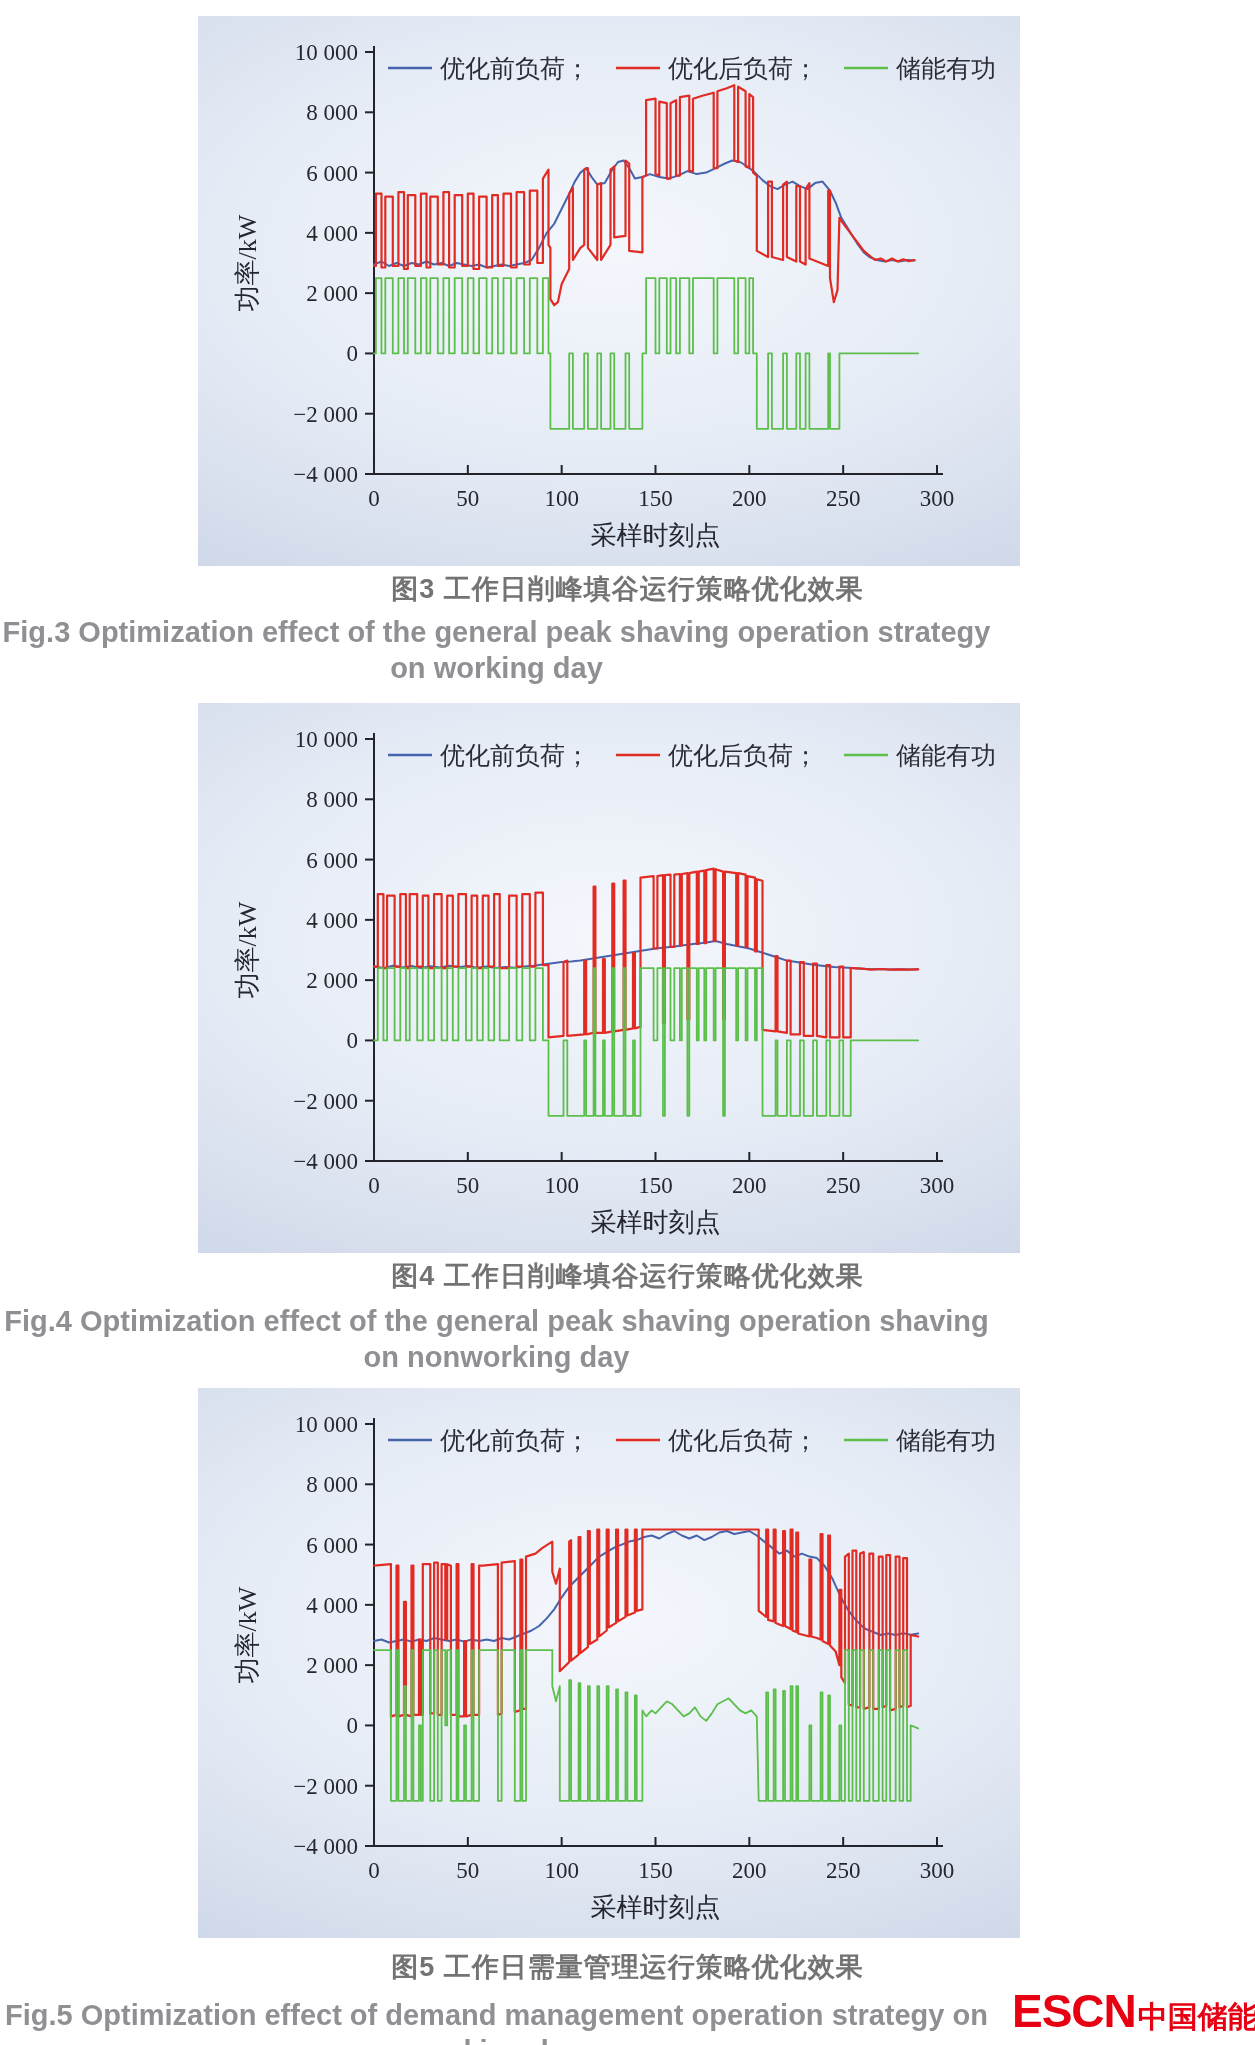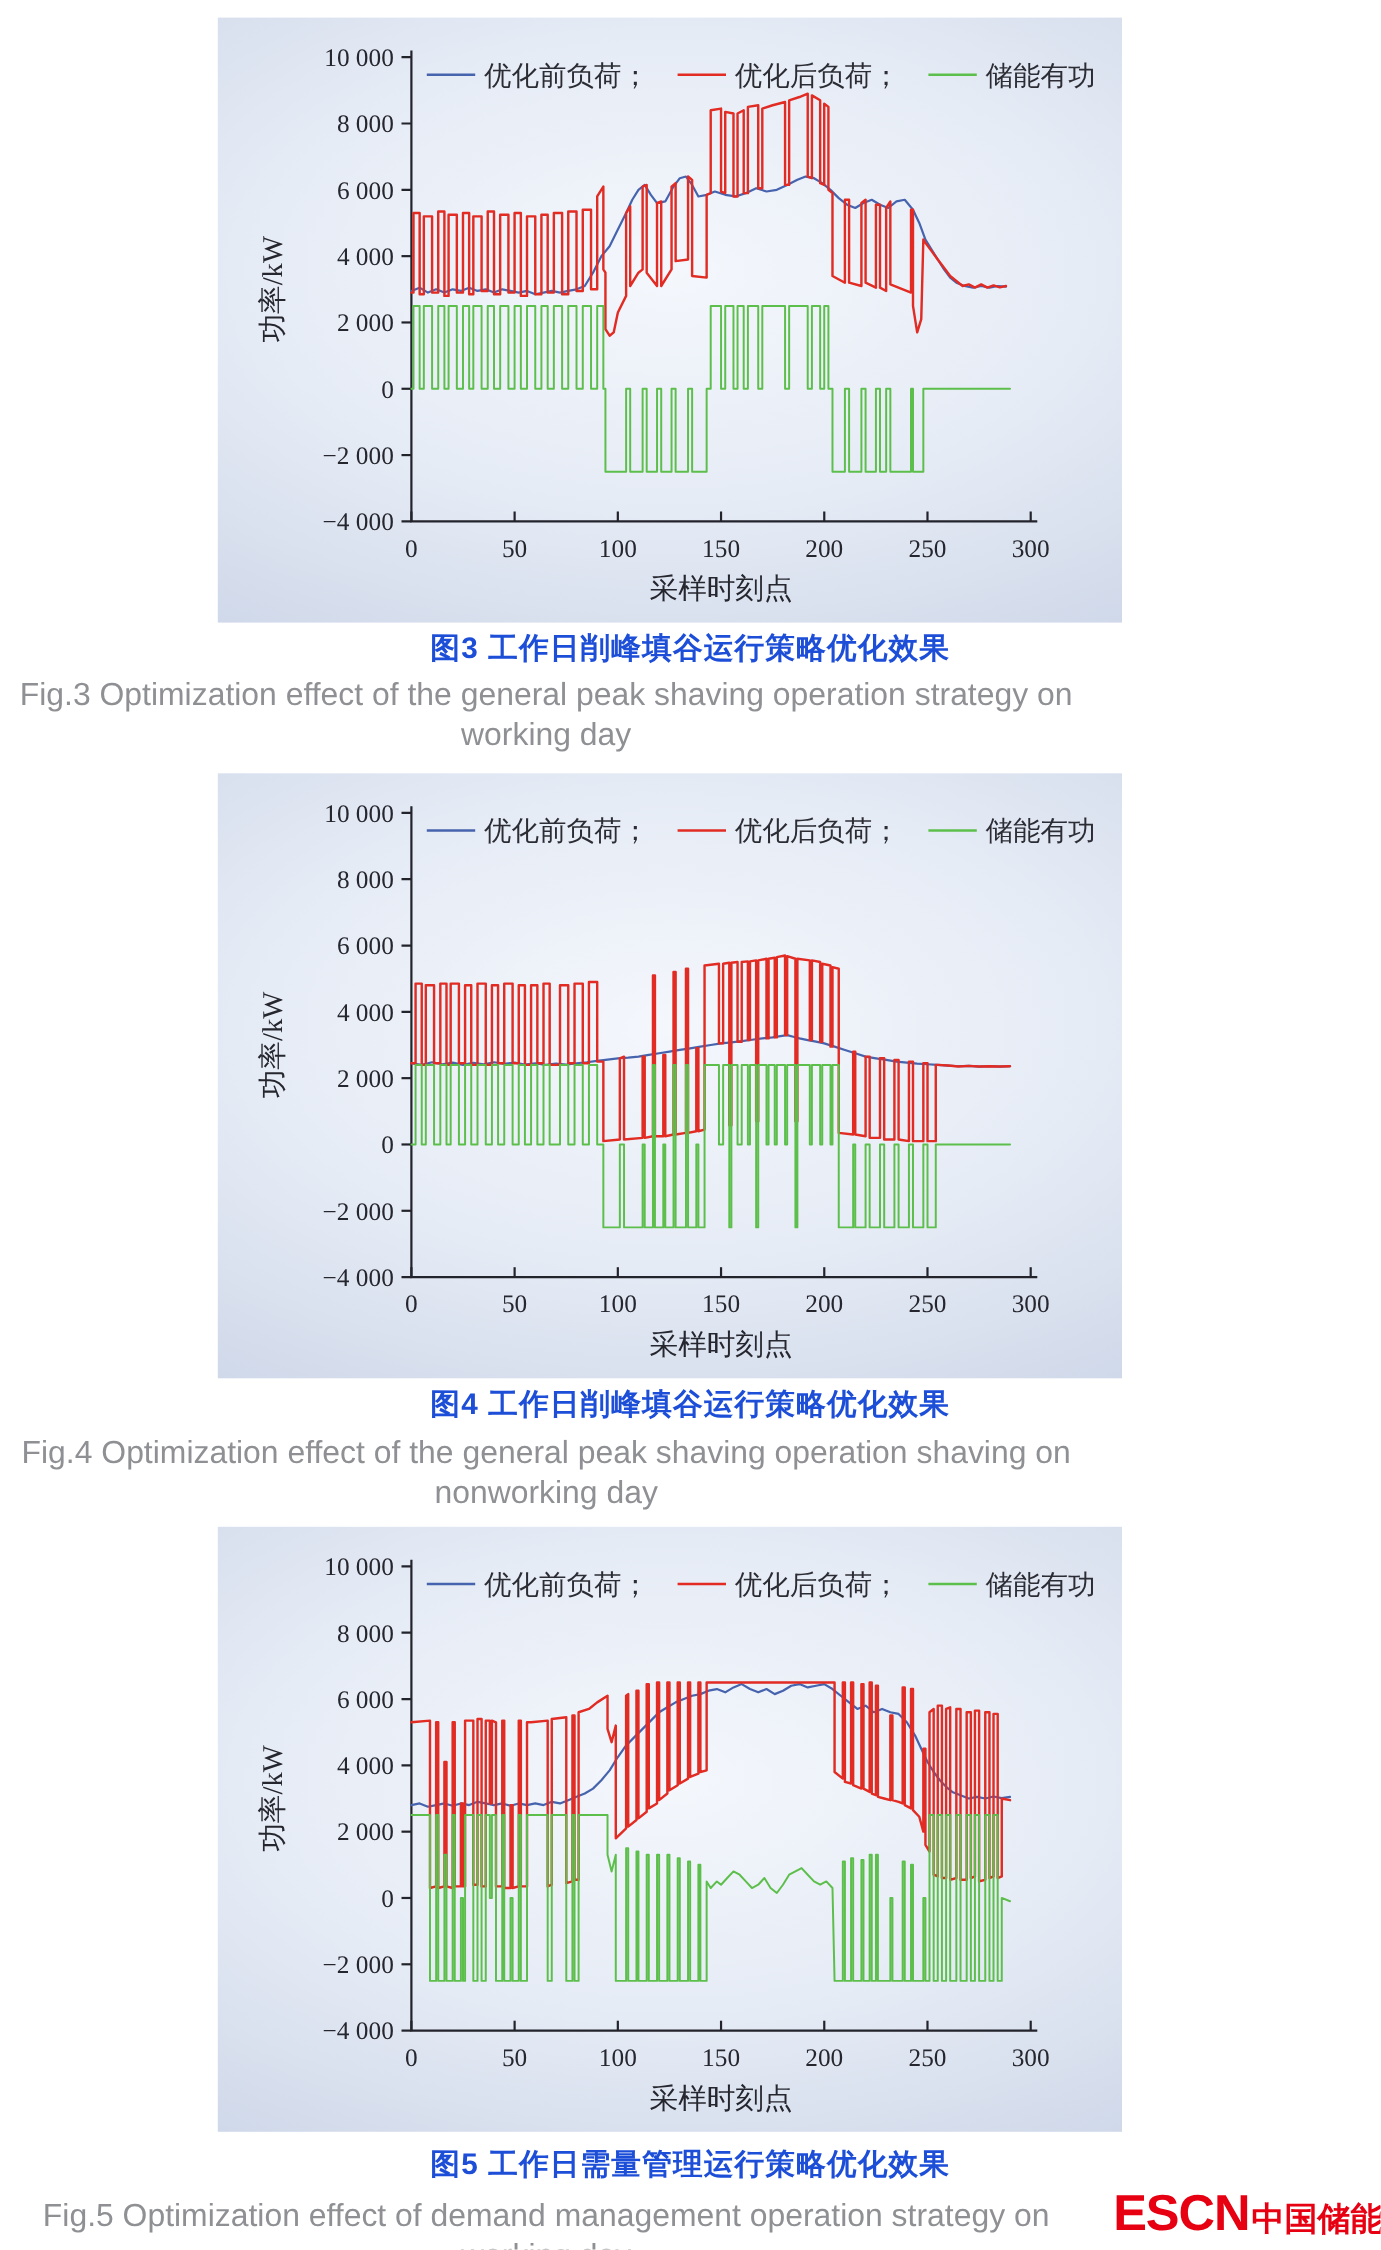--- a/index.html
+++ b/index.html
@@ -5,23 +5,23 @@
   html,body{margin:0;padding:0;}
   body{width:1255px;height:2045px;position:relative;background:#ffffff;
        font-family:"Liberation Sans",sans-serif;overflow:hidden;}
   .panel{position:absolute;left:198px;width:822px;height:550px;
          background:radial-gradient(115% 95% at 50% 42%, #f4f7fc 0%, #e5ebf5 42%, #cfd8e9 76%, #c2cce0 100%);text-align:center;}
   #panel0{top:16px}
   #panel1{top:703px}
   #panel2{top:1388px}
   .panel svg{display:block;width:822px;height:550px;}
   .caption-zh{position:absolute;left:0;width:1255px;text-align:center;
-              font-size:27px;line-height:34px;color:#1d4ed8;font-weight:700;letter-spacing:1px;}
+              font-size:27px;line-height:34px;color:#737373;font-weight:700;letter-spacing:1px;}
   .caption-en{position:absolute;left:0;width:993px;text-align:center;
-              font-size:29px;line-height:36px;color:#8f9094;font-weight:400;}
+              font-size:29px;line-height:36px;color:#8f9094;font-weight:700;}
   #zh0{top:572px}  #en0{top:614px}
   #zh1{top:1259px} #en1{top:1303px}
   #zh2{top:1950px} #en2{top:1997px}
   .watermark{position:absolute;left:1012px;top:1984px;color:#e60012;white-space:nowrap;z-index:6;}
   .watermark .wm-en{font-size:46px;font-weight:800;letter-spacing:-1px;vertical-align:baseline;}
   .watermark .wm-zh{font-size:30px;font-weight:800;vertical-align:baseline;margin-left:2px;}
   .tick-label{font-family:"Liberation Serif","DejaVu Serif",serif;font-size:23px;fill:#26262e;}
   .axis-title{font-family:"Liberation Serif","DejaVu Serif",serif;font-size:26px;fill:#26262e;}
   .legend-label{font-family:"Liberation Serif","DejaVu Serif",serif;font-size:25px;fill:#2c2c34;}
 </style>

